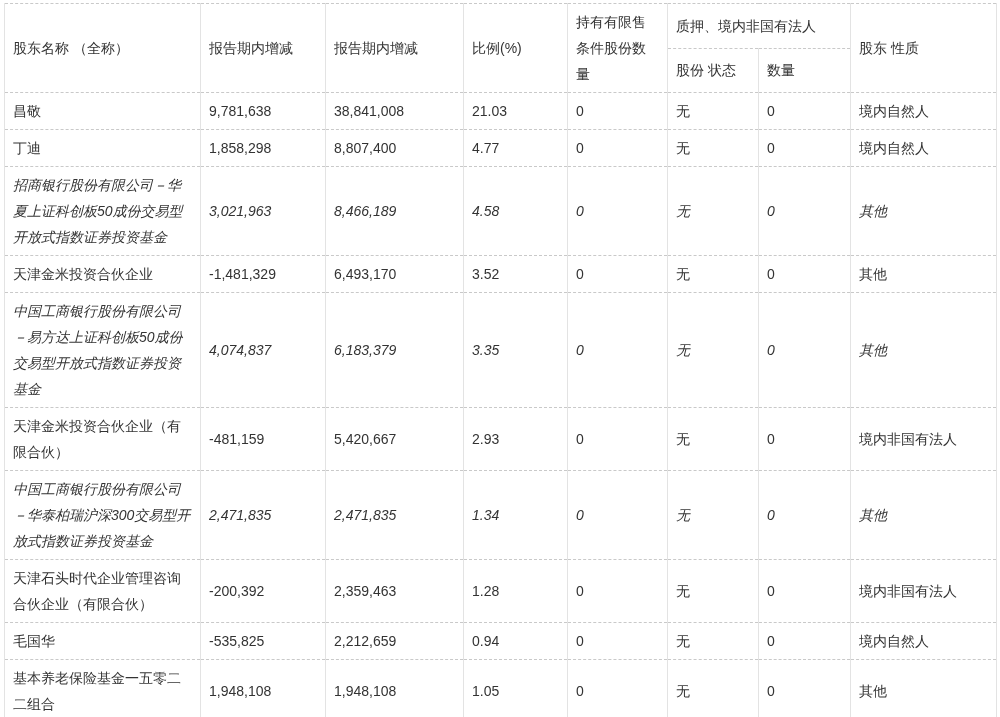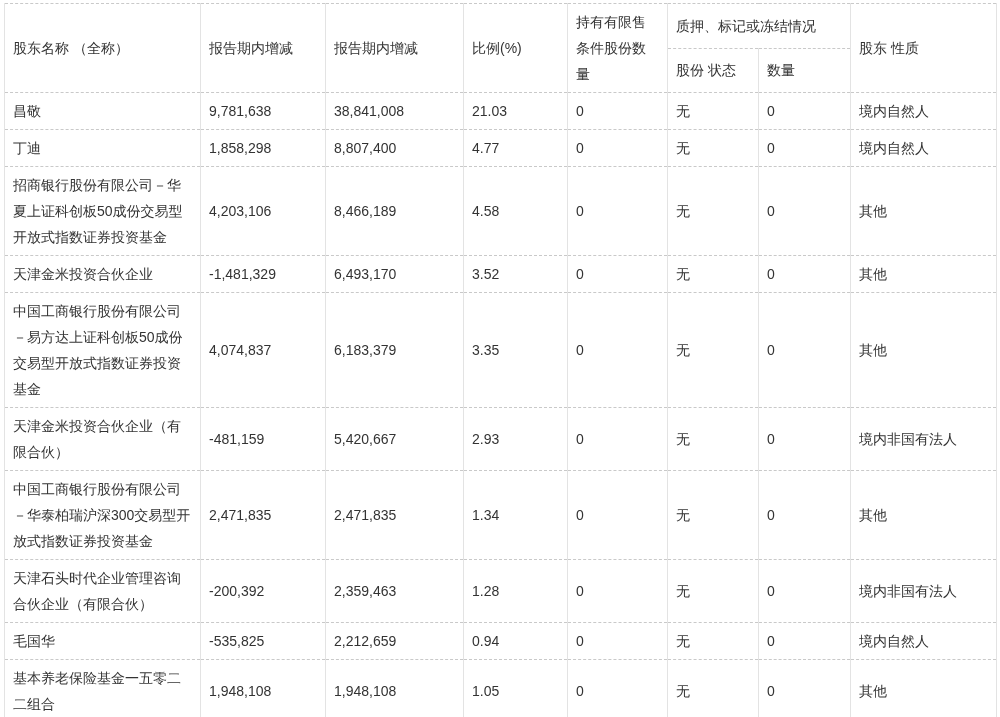--- a/index.html
+++ b/index.html
@@ -32,21 +32,21 @@
     line-height: 26px;
     text-align: left;
     vertical-align: middle;
     padding: 5px 8px;
     word-break: break-all;
     overflow: hidden;
   }
   tr.hh { height: 35px; }
   tr.h1 { height: 37px; }
   tr.h2 { height: 63px; margin-left: 7px; }
-  tr.h3 { height: 89px; }
+  tr.h3 { height: 89px; font-style: italic; }
 </style>
 </head>
 <body>
 
 <div class="page">
   <table class="shareholders">
     <colgroup>
       <col style="width:196px">
         <col style="width:125px">
         <col style="width:138px">
@@ -56,21 +56,21 @@
         <col style="width:92px">
         <col style="width:146px">
     </colgroup>
     <thead>
       <tr class="hh">
         <th rowspan="2">股东名称 （全称）</th>
         <th rowspan="2">报告期内增减</th>
         <th rowspan="2">报告期内增减</th>
         <th rowspan="2">比例(%)</th>
         <th rowspan="2">持有有限售条件股份数量</th>
-        <th colspan="2">质押、标记或冻结情况</th>
+        <th colspan="2">质押、境内非国有法人</th>
         <th rowspan="2">股东 性质</th>
       </tr>
       <tr class="hh">
         <th>股份 状态</th>
         <th>数量</th>
       </tr>
     </thead>
     <tbody>
       <tr class="h1">
         <td>昌敬</td>
@@ -87,21 +87,21 @@
         <td>1,858,298</td>
         <td>8,807,400</td>
         <td>4.77</td>
         <td>0</td>
         <td>无</td>
         <td>0</td>
         <td>境内自然人</td>
       </tr>
       <tr class="h3">
         <td>招商银行股份有限公司－华夏上证科创板50成份交易型开放式指数证券投资基金</td>
-        <td>4,203,106</td>
+        <td>3,021,963</td>
         <td>8,466,189</td>
         <td>4.58</td>
         <td>0</td>
         <td>无</td>
         <td>0</td>
         <td>其他</td>
       </tr>
       <tr class="h1">
         <td>天津金米投资合伙企业</td>
         <td>-1,481,329</td>

